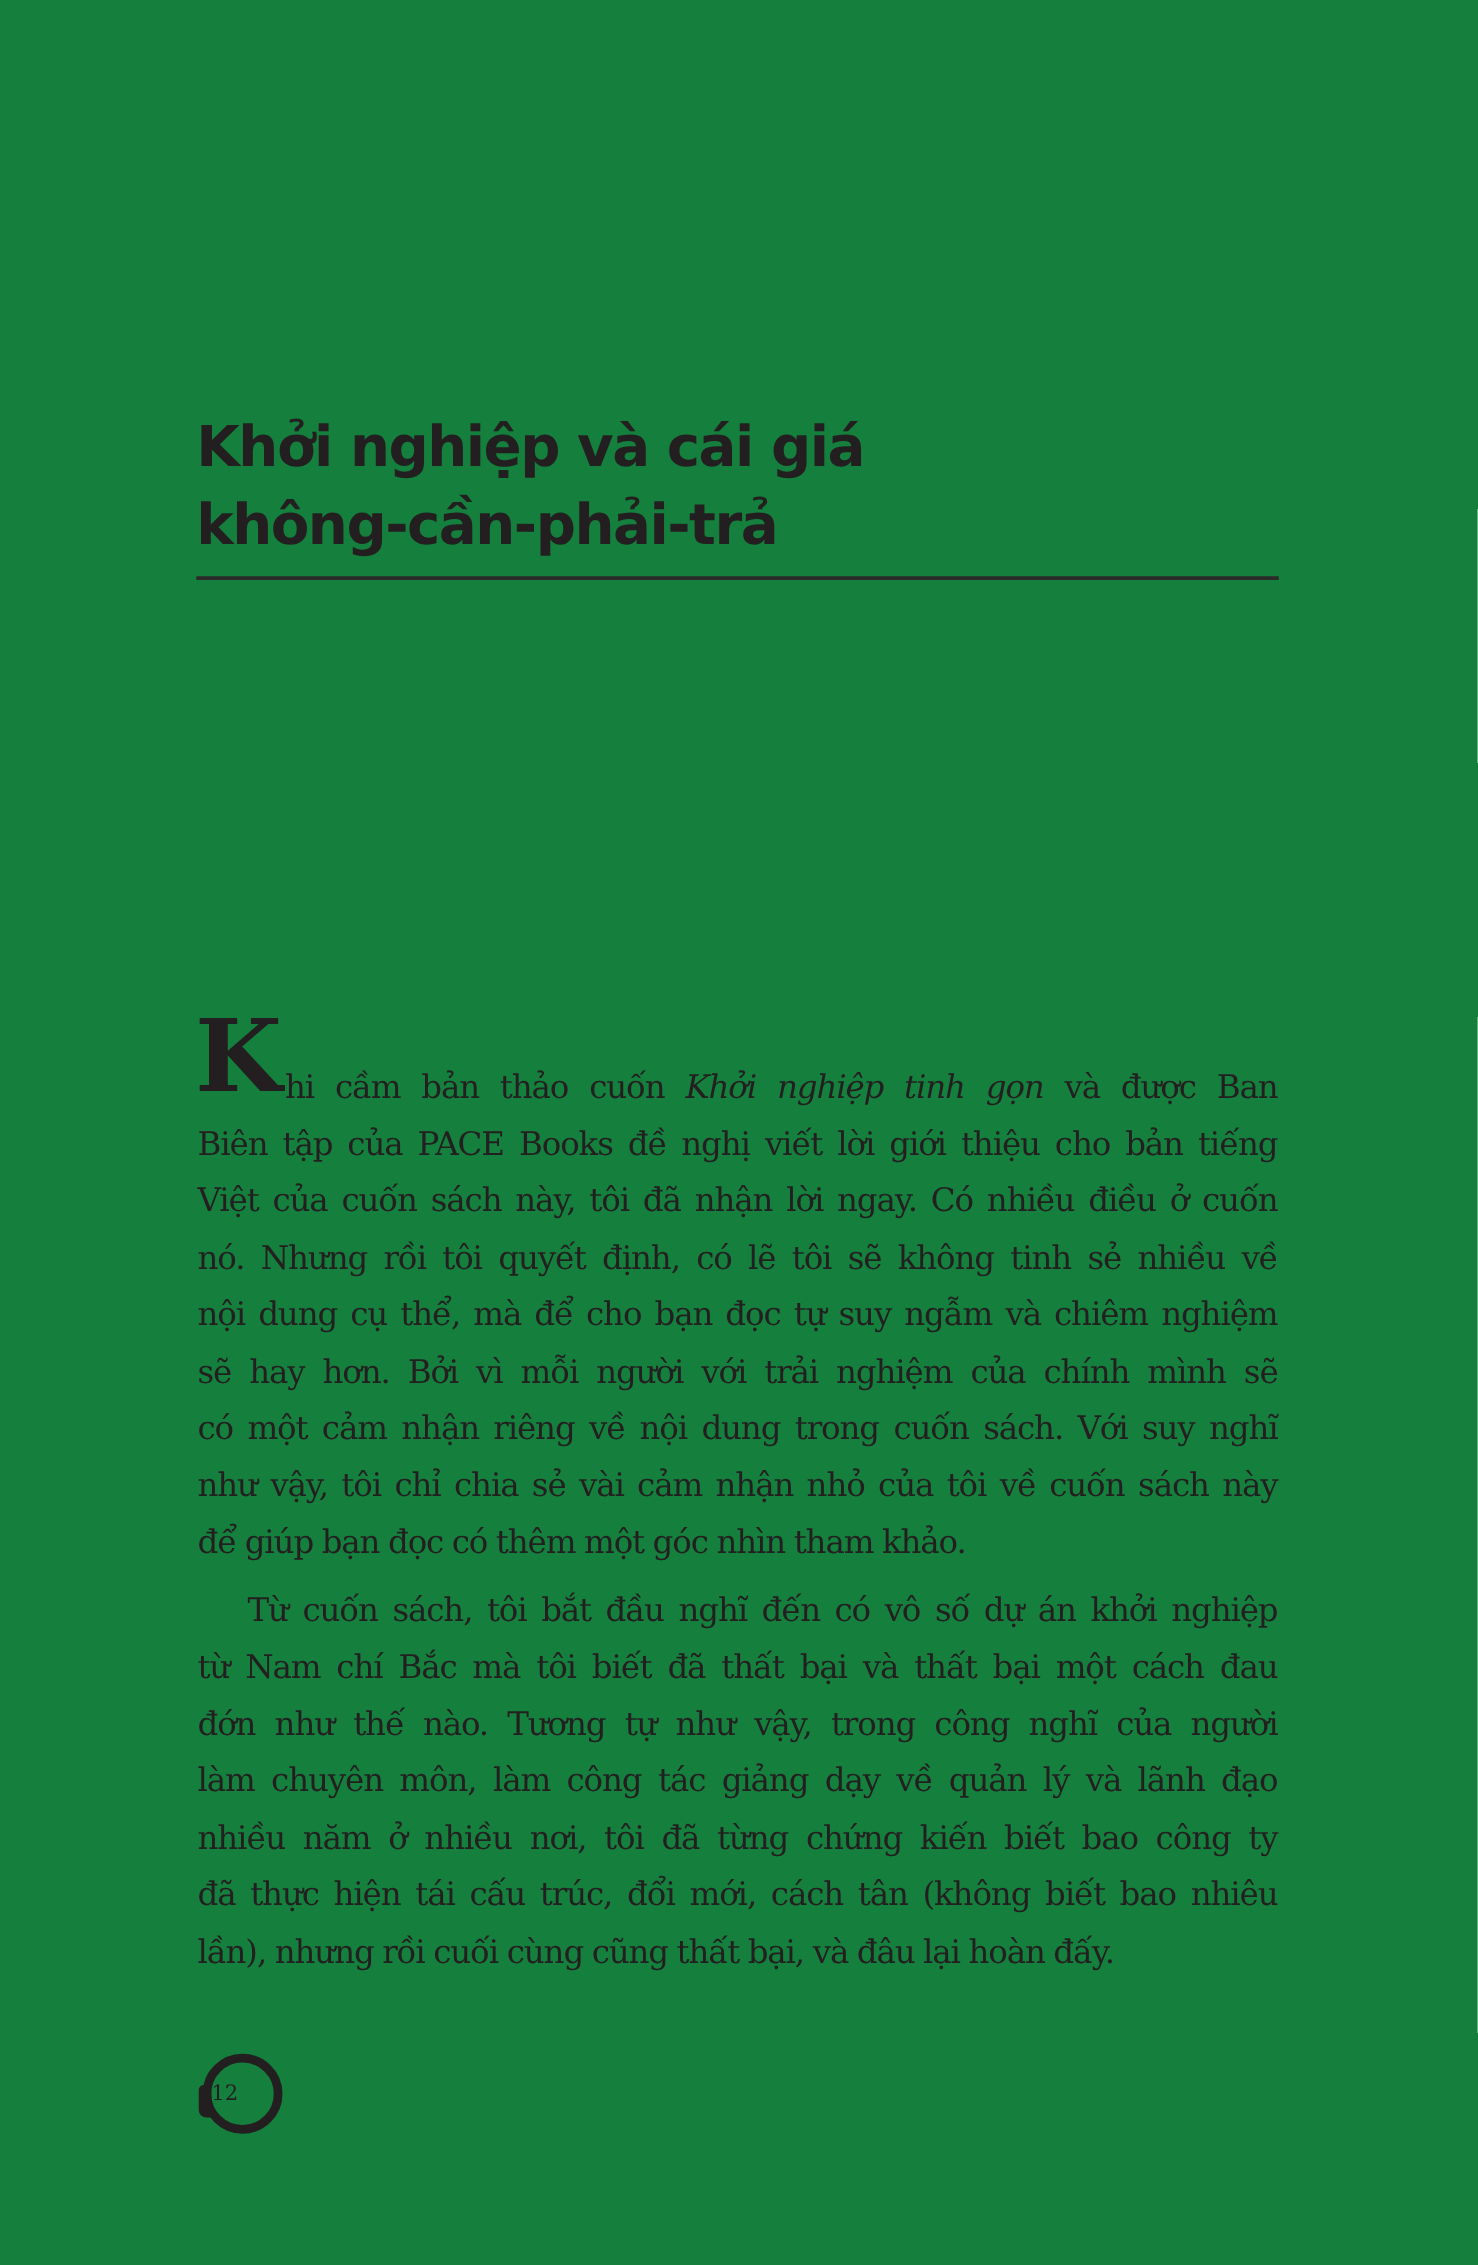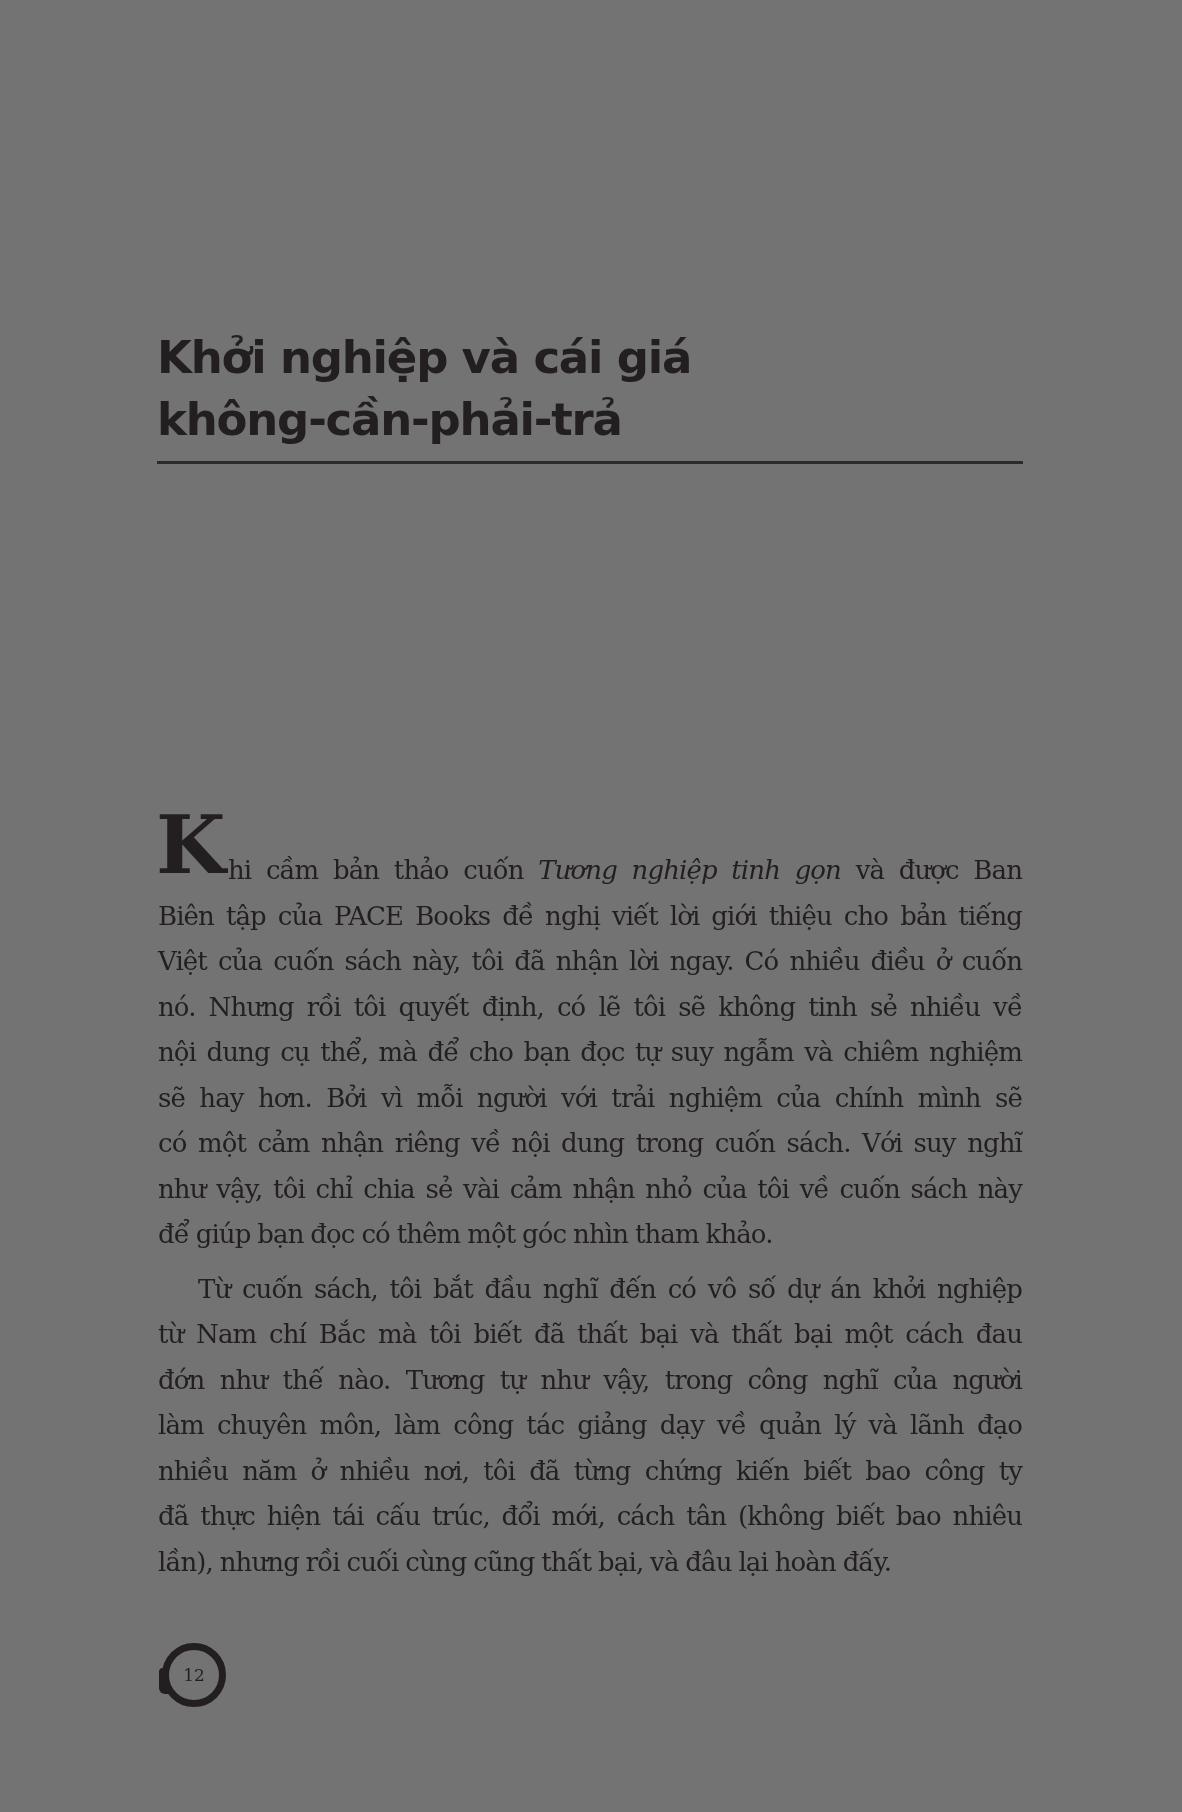--- a/index.html
+++ b/index.html
@@ -12,21 +12,21 @@
       height: 1812px;
       position: relative;
       overflow: hidden;
       color: #231f20;
     }
     .page {
       position: absolute;
       left: 0; top: 0;
       width: 1182px;
       height: 1812px;
-      background: #737373;
+      background: #15803d;
     }
     .chapter-title {
       position: absolute;
       left: 157px;
       top: 327px;
       width: 870px;
       margin: 0;
       font-family: "DejaVu Sans", sans-serif;
       font-weight: bold;
       font-size: 45px;
@@ -95,21 +95,20 @@
     .page-number {
       position: absolute;
       left: 162px;
       top: 1643px;
       width: 50px;
       height: 50px;
       border: 7px solid #231f20;
       border-radius: 50%;
       display: flex;
       align-items: center;
-      justify-content: center;
       font-family: "DejaVu Serif", serif;
       font-size: 17px;
       color: #231f20;
     }
     .page-number .brush {
       position: absolute;
       left: -10px;
       top: 18px;
       width: 10px;
       height: 26px;
@@ -126,21 +125,21 @@
     <span class="line">Khởi nghiệp và cái giá</span>
     <span class="line">không-cần-phải-trả</span>
   </h1>
 
   <div class="title-rule"></div>
 
   <span class="drop-cap">K</span>
 
   <div class="body-text">
     <div>
-      <span class="line first-line"><span>hi cầm bản thảo cuốn </span><span class="italic">Tương nghiệp tinh gọn</span><span> và được Ban</span></span>
+      <span class="line first-line"><span>hi cầm bản thảo cuốn </span><span class="italic">Khởi nghiệp tinh gọn</span><span> và được Ban</span></span>
       <span class="line">Biên tập của PACE Books đề nghị viết lời giới thiệu cho bản tiếng</span>
       <span class="line">Việt của cuốn sách này, tôi đã nhận lời ngay. Có nhiều điều ở cuốn</span>
       <span class="line">nó. Nhưng rồi tôi quyết định, có lẽ tôi sẽ không tinh sẻ nhiều về</span>
       <span class="line">nội dung cụ thể, mà để cho bạn đọc tự suy ngẫm và chiêm nghiệm</span>
       <span class="line">sẽ hay hơn. Bởi vì mỗi người với trải nghiệm của chính mình sẽ</span>
       <span class="line">có một cảm nhận riêng về nội dung trong cuốn sách. Với suy nghĩ</span>
       <span class="line">như vậy, tôi chỉ chia sẻ vài cảm nhận nhỏ của tôi về cuốn sách này</span>
       <span class="line last">để giúp bạn đọc có thêm một góc nhìn tham khảo.</span>
     </div>
     <span class="para-gap"></span>

